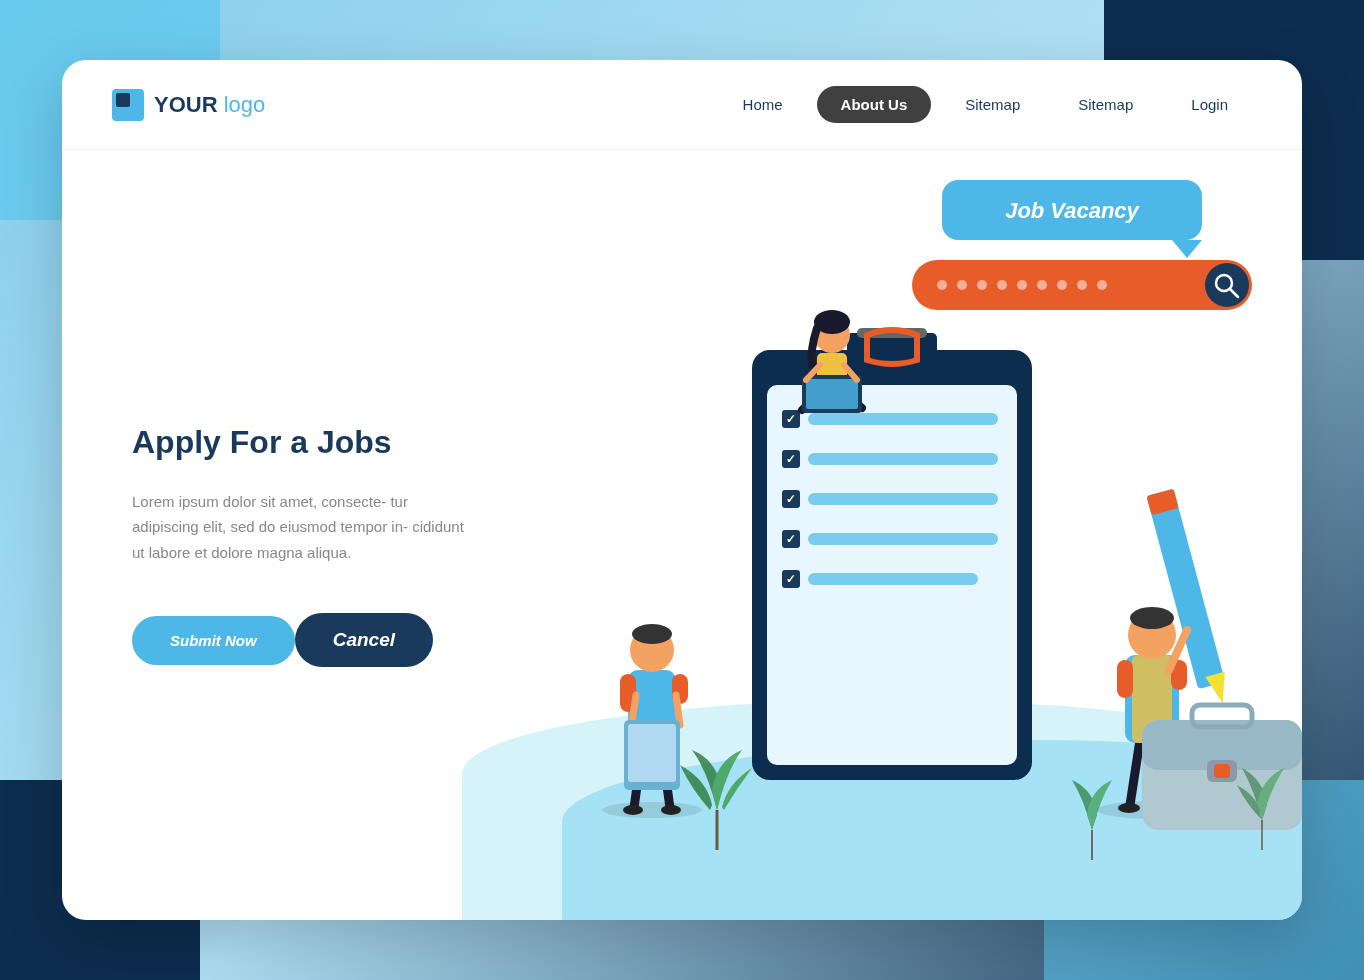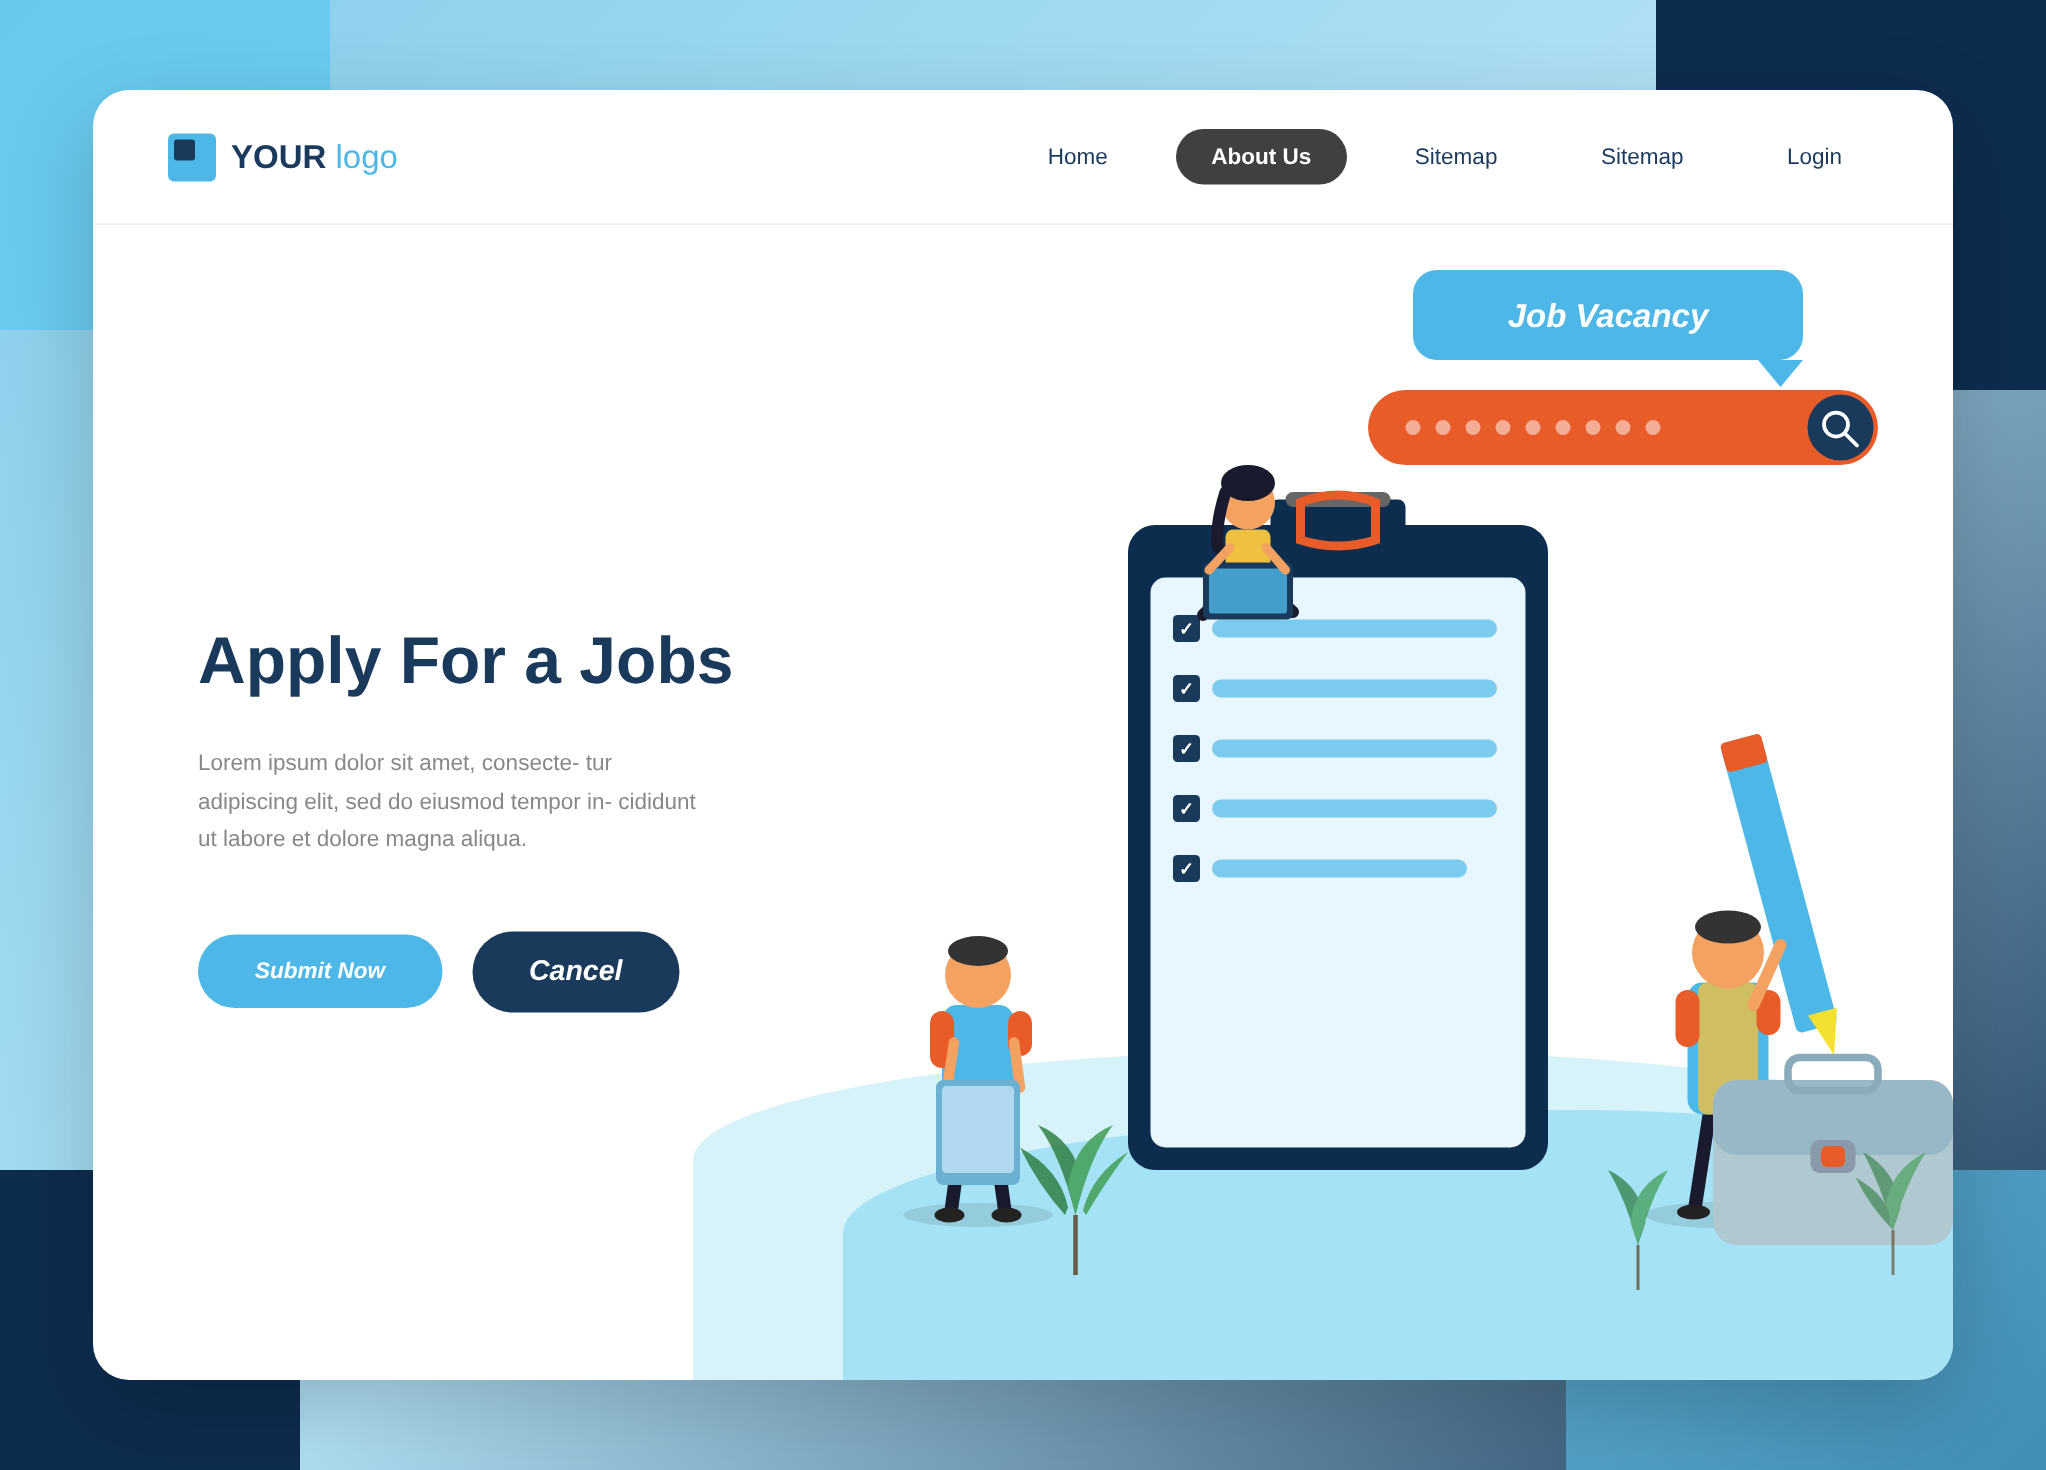--- a/index.html
+++ b/index.html
@@ -96,21 +96,21 @@
       font-weight: 900;
     }
     .logo-text .logo-rest {
       color: #4db8e8;
       font-weight: 400;
     }
 
     .nav-links {
       display: flex;
       align-items: center;
-      gap: 21px;
+      gap: 10px;
       text-align: center;
     }
     .nav-link {
       padding: 10px 24px;
       border-radius: 30px;
       font-size: 15px;
       font-weight: 500;
       color: #1a3a5c;
       cursor: pointer;
       text-decoration: none;
@@ -133,38 +133,37 @@
     
     .left-panel {
       flex: 0 0 500px;
       padding: 70px 50px 50px 70px;
       display: flex;
       flex-direction: column;
       justify-content: center;
     }
 
     .main-title {
-      font-size: 44px;
+      font-size: 32px;
       font-weight: 900;
       color: #1a3a5c;
       line-height: 1.2;
       margin-bottom: 28px;
     }
 
     .description {
       font-size: 15px;
       color: #888;
       line-height: 1.7;
       margin-bottom: 48px;
       max-width: 340px;
     }
 
     .btn-group {
       display: flex;
-      gap: 20px;
       align-items: center;
     }
 
     .btn-submit {
       padding: 16px 38px;
       background: #4db8e8;
       color: #fff;
       border: none;
       border-radius: 30px;
       font-size: 15px;

